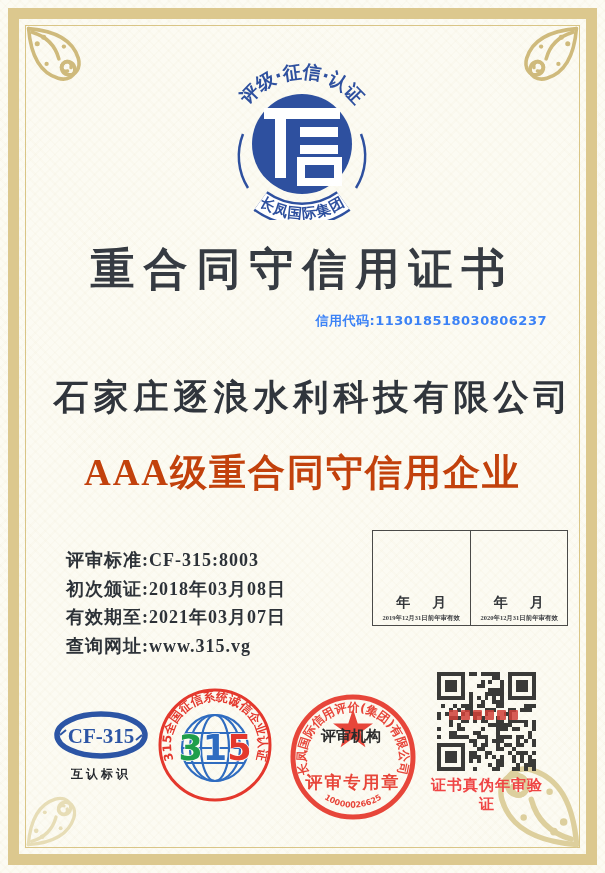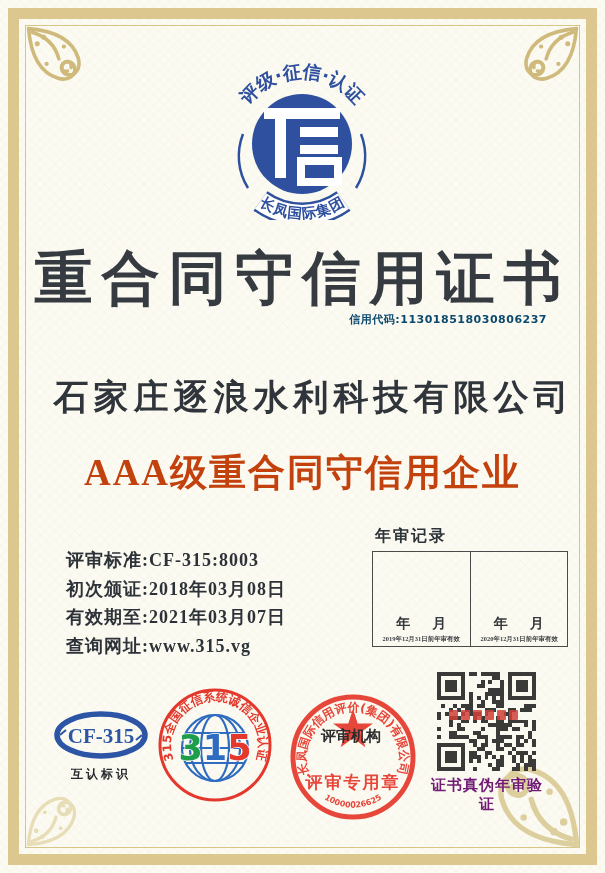--- a/index.html
+++ b/index.html
@@ -14,23 +14,23 @@
   .corner{position:absolute;pointer-events:none;}
   .corner svg{display:block;width:100%;height:100%;}
   .c-tl{left:25px;top:25px;width:72px;height:72px;color:#cfba7c;}
   .c-tr{right:25px;top:25px;width:72px;height:72px;color:#cfba7c;transform:scaleX(-1);}
   .c-bl{left:25px;bottom:25px;width:66px;height:66px;color:#e7ddb6;transform:scaleY(-1);}
   .c-br{right:23px;bottom:23px;width:108px;height:108px;color:#ddcf9d;transform:rotate(180deg);}
 
   .emblem{position:absolute;left:222px;top:60px;width:160px;height:160px;}
 
   .cert-title{position:absolute;left:0;right:0;top:240px;text-align:center;
-    font-family:"DejaVu Sans",sans-serif;font-weight:bold;font-size:58px;color:#363b42;letter-spacing:9px;}
+    font-family:"DejaVu Sans",sans-serif;font-weight:bold;font-size:44px;color:#363b42;letter-spacing:9px;}
   .credit-code{position:absolute;right:58px;top:312px;font-family:"DejaVu Sans",sans-serif;
-    font-weight:bold;font-size:11px;color:#0c4a6e;letter-spacing:.5px;}
+    font-weight:bold;font-size:13px;color:#3b82f6;letter-spacing:.5px;}
 
   .company{position:absolute;left:0;right:0;top:374px;text-align:center;
     font-family:"DejaVu Sans",sans-serif;font-weight:bold;font-size:35px;color:#30353c;letter-spacing:5px;padding-left:22px;}
   .award{position:absolute;left:0;right:0;top:448px;text-align:center;
     font-family:"Liberation Serif",serif;font-weight:bold;font-size:37px;color:#c2410c;letter-spacing:2px;}
 
   .details{position:absolute;left:66px;top:546px;font-family:"Liberation Serif",serif;
     font-weight:bold;font-size:18px;color:#2d3238;line-height:28.5px;letter-spacing:1px;}
 
   .annual{position:absolute;left:372px;top:526px;width:196px;}
@@ -48,21 +48,21 @@
     font-family:"Liberation Serif",serif;font-weight:bold;font-size:12px;color:#26292e;letter-spacing:3px;}
 
   .globe-stamp{position:absolute;left:156px;top:686px;width:118px;height:118px;}
   .red-seal{position:absolute;left:287px;top:691px;width:132px;height:134px;}
 
   .qr-wrap{position:absolute;left:437px;top:672px;width:99px;height:99px;}
   .qr-wrap svg{display:block;width:100%;height:100%;}
   .qr-red{position:absolute;left:12px;top:38px;display:flex;gap:3px;opacity:.85;}
   .qr-red i{display:block;width:9px;height:10px;background:#d04038;border-radius:1px;}
   .qr-caption{position:absolute;left:427px;top:776px;width:120px;text-align:center;
-    font-family:"Liberation Serif",serif;font-weight:bold;font-size:15px;color:#701a75;letter-spacing:1px;}
+    font-family:"Liberation Serif",serif;font-weight:bold;font-size:15px;color:#ef4444;letter-spacing:1px;}
 </style>
 </head>
 <body>
 
 <svg width="0" height="0" style="position:absolute">
   <defs>
     <symbol id="flourish" viewBox="0 0 100 100">
       <g fill="none" stroke="currentColor" stroke-width="5" stroke-linecap="round">
         <path d="M5 5 C 42 8, 66 20, 74 46 C 78 60, 70 71, 59 69 C 50 67, 48 56, 55 52 C 60 49, 66 53, 64 59"></path>
         <path d="M5 5 C 8 42, 20 66, 46 74 C 60 78, 71 70, 69 59 C 67 50, 56 48, 52 55 C 49 60, 53 66, 59 64"></path>
@@ -151,21 +151,20 @@
   <div class="award">AAA级重合同守信用企业</div>
 
   <div class="details">
     <div>评审标准:CF-315:8003</div>
     <div>初次颁证:2018年03月08日</div>
     <div>有效期至:2021年03月07日</div>
     <div>查询网址:www.315.vg</div>
   </div>
 
   <div class="annual">
-    <div class="annual-title">年审记录</div>
     <div class="annual-table">
       <div class="annual-cell">
         <div class="ym-row">
           <span>年</span>
           <span>月</span>
         </div>
         <div class="annual-note">2019年12月31日前年审有效</div>
       </div>
       <div class="annual-cell">
         <div class="ym-row">

